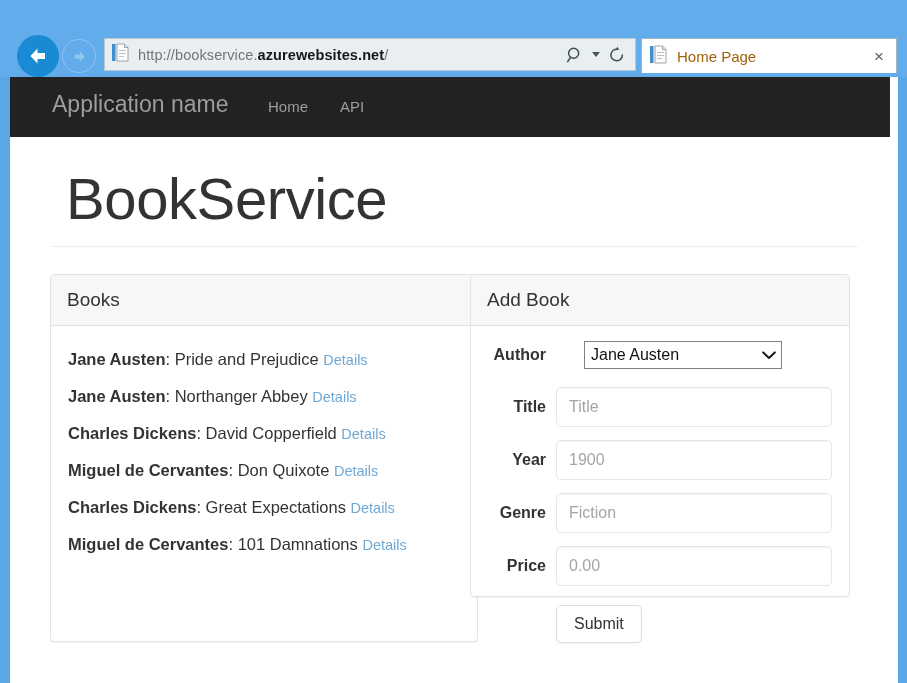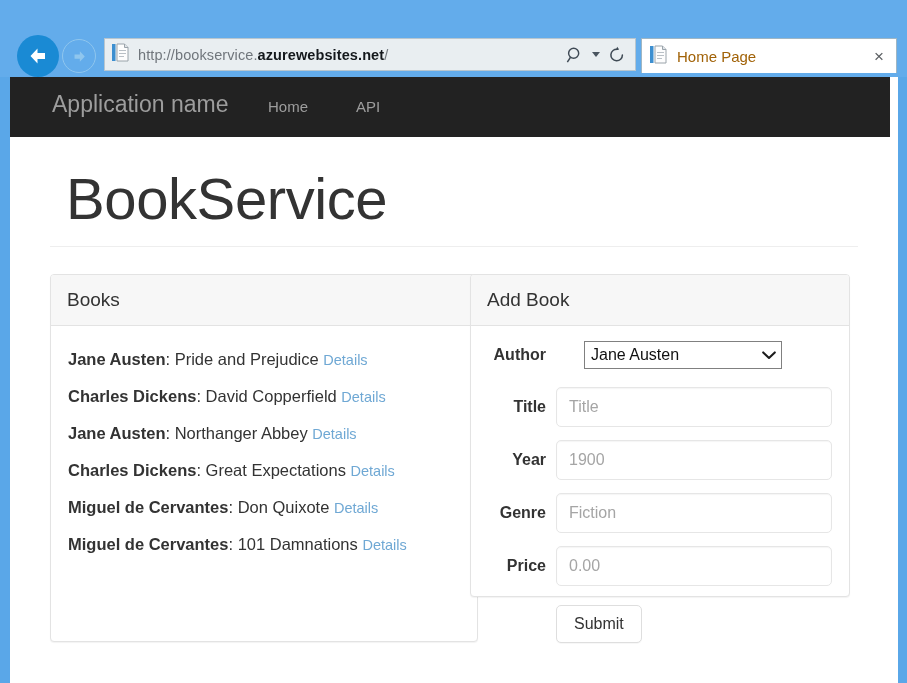--- a/index.html
+++ b/index.html
@@ -156,21 +156,21 @@
     font-size: 23px;
     color: #9d9d9d;
     text-decoration: none;
     cursor: pointer;
     white-space: nowrap;
   }
   #nav-links {
     position: absolute;
     left: 258px; top: 21px;
     display: flex;
-    gap: 48px;
+    gap: 32px;
     justify-content: flex-end;
   }
   #nav-links a {
     font-size: 15px;
     color: #9d9d9d;
     text-decoration: none;
     cursor: pointer;
     white-space: nowrap;
   }
 
@@ -427,33 +427,33 @@
           <div class="panel-heading">
             <h3 class="panel-title">Books</h3>
           </div>
           <div class="panel-body">
             <ul id="books-list">
               <li>
                 <span class="author">Jane Austen</span><span class="sep">: </span><span class="book-title">Pride and Prejudice</span>
                 <a class="details-link">Details</a>
               </li>
               <li>
+                <span class="author">Jane Austen</span><span class="sep">: </span><span class="book-title">Northanger Abbey</span>
+                <a class="details-link">Details</a>
+              </li>
+              <li>
                 <span class="author">Charles Dickens</span><span class="sep">: </span><span class="book-title">David Copperfield</span>
                 <a class="details-link">Details</a>
               </li>
               <li>
-                <span class="author">Jane Austen</span><span class="sep">: </span><span class="book-title">Northanger Abbey</span>
+                <span class="author">Miguel de Cervantes</span><span class="sep">: </span><span class="book-title">Don Quixote</span>
                 <a class="details-link">Details</a>
               </li>
               <li>
                 <span class="author">Charles Dickens</span><span class="sep">: </span><span class="book-title">Great Expectations</span>
-                <a class="details-link">Details</a>
-              </li>
-              <li>
-                <span class="author">Miguel de Cervantes</span><span class="sep">: </span><span class="book-title">Don Quixote</span>
                 <a class="details-link">Details</a>
               </li>
               <li>
                 <span class="author">Miguel de Cervantes</span><span class="sep">: </span><span class="book-title">101 Damnations</span>
                 <a class="details-link">Details</a>
               </li>
             </ul>
           </div>
         </div>
 

